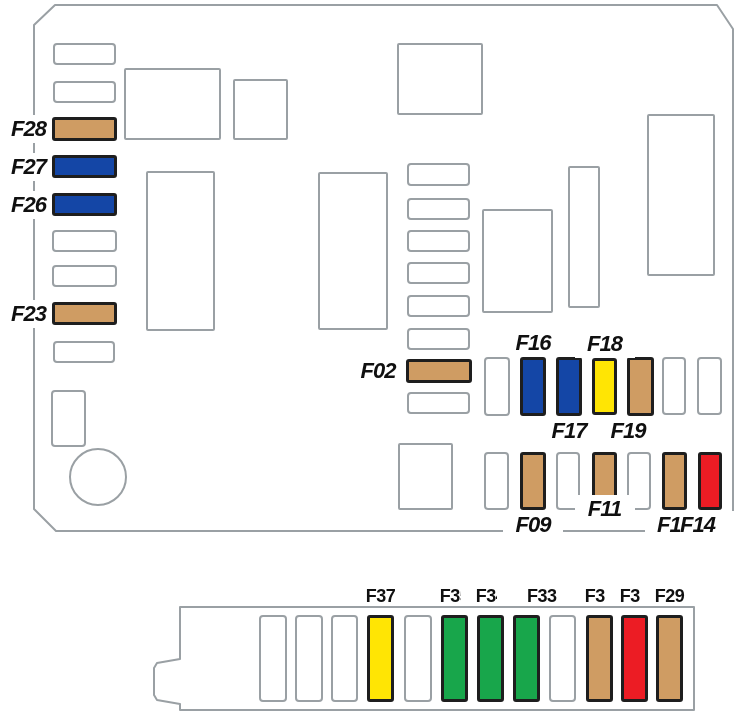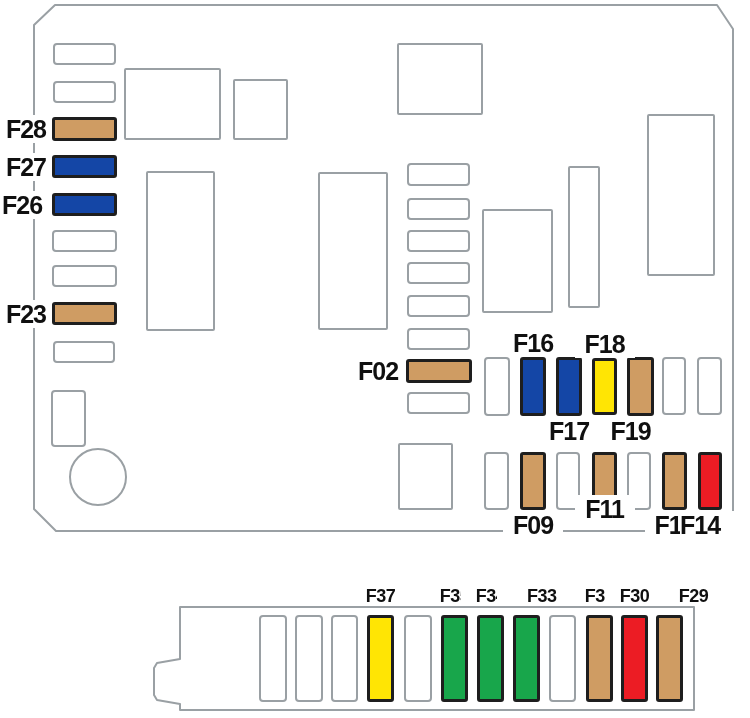--- a/index.html
+++ b/index.html
@@ -16,21 +16,21 @@
     position:absolute;box-sizing:border-box;z-index:2;
     border:2px solid #9aa0a4;background:#ffffff;border-radius:2px;
   }
   .fuse{position:absolute;box-sizing:border-box;z-index:3;border-radius:3px;}
   .fuse.empty{border:2px solid #9aa0a4;background:#ffffff;border-radius:4px;}
   .fuse.colored{border:3px solid #1e1e1e;}
   .label{
     position:absolute;z-index:4;font-weight:700;color:#101010;
     background:#ffffff;white-space:nowrap;
   }
-  .lbl-lg{font-size:25px;line-height:28px;letter-spacing:-1px;}
+  .lbl-lg{font-size:22px;line-height:28px;letter-spacing:-1px;font-style:italic;}
   .lbl-sm{font-size:18px;line-height:20px;letter-spacing:-0.5px;}
 </style>
 </head>
 <body>
 
 <div class="page">
 
   <svg class="outlines" width="750" height="718" viewBox="0 0 750 718">
 
     <path d="M55,5 H717 L733,29 V531 H56 L34,509 V25 Z" fill="#ffffff" stroke="#9aa0a4" stroke-width="2" stroke-linejoin="round"></path>
@@ -50,21 +50,21 @@
       <div class="relay" style="left: 482px; top: 209px; width: 71px; height: 104px;"></div>
       <div class="relay" style="left: 568px; top: 166px; width: 32px; height: 142px;"></div>
       <div class="relay" style="left: 398px; top: 443px; width: 55px; height: 67px;"></div>
       <div class="fuse empty" style="left: 53px; top: 43px; width: 63px; height: 22px;"></div>
       <div class="fuse empty" style="left: 53px; top: 81px; width: 63px; height: 22px;"></div>
       <div class="fuse colored" style="left: 52px; top: 117px; width: 65px; height: 24px; background: rgb(207, 156, 99);"></div>
       <div class="label lbl-lg" style="left: 2px; width: 44px; top: 115px; text-align: right;">F28</div>
       <div class="fuse colored" style="left: 52px; top: 155px; width: 65px; height: 23px; background: rgb(20, 70, 166);"></div>
       <div class="label lbl-lg" style="left: 2px; width: 44px; top: 152.5px; text-align: right;">F27</div>
       <div class="fuse colored" style="left: 52px; top: 193px; width: 65px; height: 23px; background: rgb(20, 70, 166);"></div>
-      <div class="label lbl-lg" style="left: 2px; width: 44px; top: 190.5px; text-align: left;">F26</div>
+      <div class="label lbl-lg" style="left: 2px; width: 44px; top: 190.5px; text-align: right;">F26</div>
       <div class="fuse empty" style="left: 52px; top: 230px; width: 65px; height: 22px;"></div>
       <div class="fuse empty" style="left: 52px; top: 265px; width: 65px; height: 22px;"></div>
       <div class="fuse colored" style="left: 52px; top: 302px; width: 65px; height: 23px; background: rgb(207, 156, 99);"></div>
       <div class="label lbl-lg" style="left: 2px; width: 44px; top: 299.5px; text-align: right;">F23</div>
       <div class="fuse empty" style="left: 53px; top: 341px; width: 62px; height: 22px;"></div>
       <div class="fuse empty" style="left: 51px; top: 390px; width: 35px; height: 57px;"></div>
       <div class="fuse empty" style="left: 407px; top: 163px; width: 63px; height: 23px;"></div>
       <div class="fuse empty" style="left: 407px; top: 198px; width: 63px; height: 22px;"></div>
       <div class="fuse empty" style="left: 407px; top: 230px; width: 63px; height: 22px;"></div>
       <div class="fuse empty" style="left: 407px; top: 262px; width: 63px; height: 22px;"></div>
@@ -108,16 +108,16 @@
       <div class="fuse colored" style="left: 477px; top: 615px; width: 27px; height: 87px; background: rgb(24, 166, 75);"></div>
       <div class="label lbl-sm" style="left: 460.5px; width: 60px; top: 586px; text-align: center;">F34</div>
       <div class="fuse colored" style="left: 513px; top: 615px; width: 27px; height: 87px; background: rgb(24, 166, 75);"></div>
       <div class="label lbl-sm" style="left: 496.5px; width: 60px; top: 586px; text-align: right;">F33</div>
       <div class="fuse empty" style="left: 549px; top: 615px; width: 27px; height: 87px;"></div>
       <div class="fuse colored" style="left: 586px; top: 615px; width: 27px; height: 87px; background: rgb(207, 156, 99);"></div>
       <div class="label lbl-sm" style="left: 569.5px; width: 60px; top: 586px; text-align: center;">F31</div>
       <div class="fuse colored" style="left: 621px; top: 615px; width: 27px; height: 87px; background: rgb(236, 28, 36);"></div>
       <div class="label lbl-sm" style="left: 604.5px; width: 60px; top: 586px; text-align: center;">F30</div>
       <div class="fuse colored" style="left: 656px; top: 615px; width: 27px; height: 87px; background: rgb(207, 156, 99);"></div>
-      <div class="label lbl-sm" style="left: 639.5px; width: 60px; top: 586px; text-align: center; margin-left: 24px;">F29</div>
+      <div class="label lbl-sm" style="left: 639.5px; width: 60px; top: 586px; text-align: center;">F29</div>
     </div>
 
 </div>
 
 </body></html>

